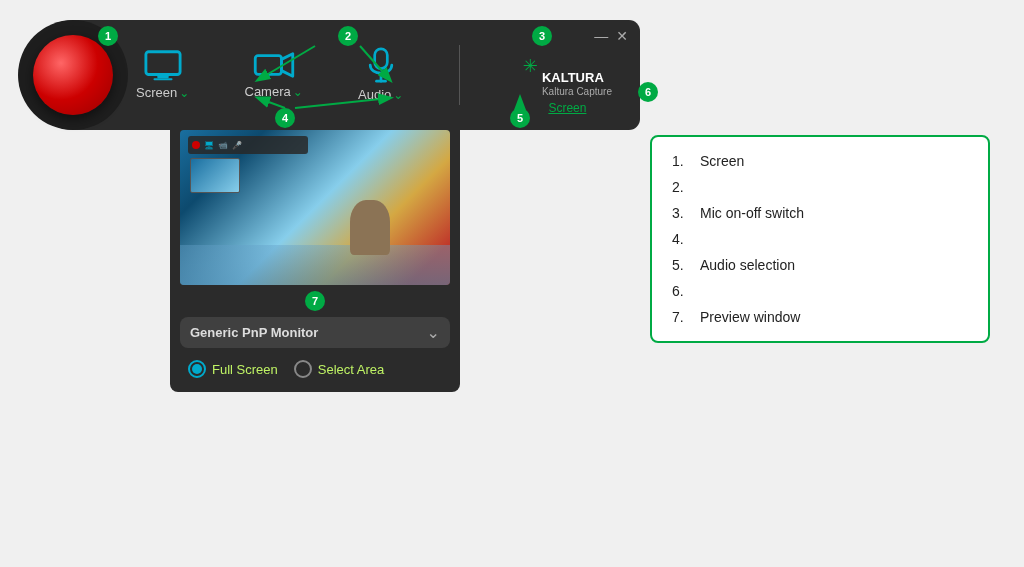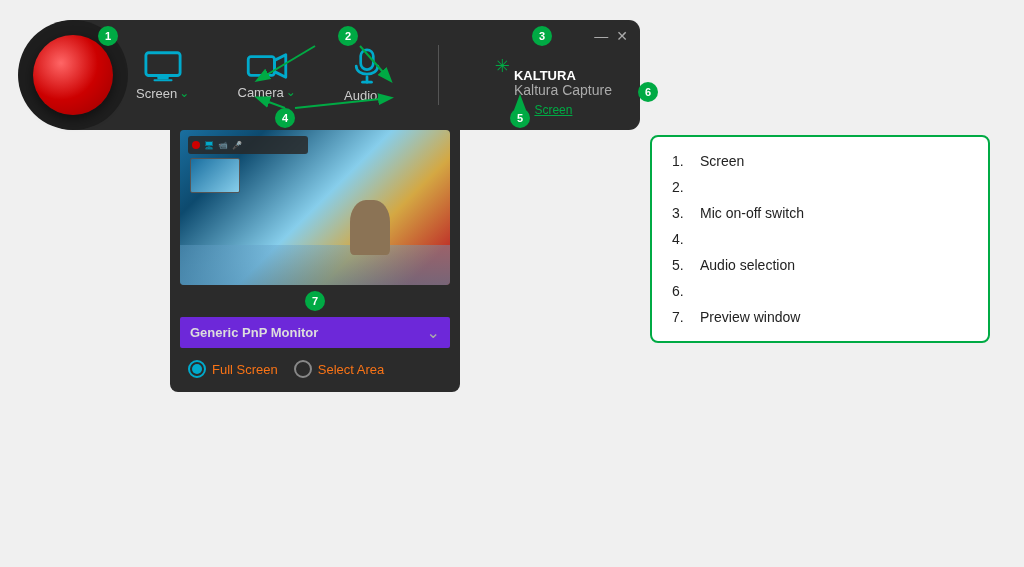--- a/index.html
+++ b/index.html
@@ -221,22 +221,22 @@
       position: absolute;
       bottom: 0;
       left: 0;
       right: 0;
       height: 40px;
       background: linear-gradient(to bottom, rgba(100,160,200,0.4), rgba(70,130,170,0.6));
     }
 
     .preview-bottom {
       margin-top: 6px;
-      background: #6d28d9;
-      border-radius: 2px;
+      background: #404040;
+      border-radius: 8px;
       padding: 6px 10px;
       display: flex;
       align-items: center;
       justify-content: space-between;
       cursor: pointer;
       text-align: right;
     }
 
     .monitor-label {
       color: #ddd;
@@ -269,21 +269,21 @@
     }
 
     .radio-inner {
       width: 10px;
       height: 10px;
       border-radius: 50%;
       background: #00aacc;
     }
 
     .radio-label {
-      color: #f97316;
+      color: #bef264;
       font-size: 13px;
     }
 
     
     .badge-7-wrap {
       display: flex;
       justify-content: center;
       margin: 2px 0;
     }
 
@@ -404,21 +404,21 @@
       <div class="divider"></div>
 
       <div class="kaltura-section">
         <div class="window-controls">
           <span class="win-btn">—</span>
           <span class="win-btn">✕</span>
         </div>
         <div class="kaltura-logo">
           <span class="kaltura-star">✳</span>
           <div class="kaltura-text">
-            KALTURA<span style="color:#aaa;font-size:14px;">Kaltura Capture</span>
+            KALTURA<span style="color:#aaa;font-size:10px;">Kaltura Capture</span>
           </div>
         </div>
         <span class="manage-link">Screen</span>
       </div>
     </div>
   </div>
 
   <div class="preview-panel">
 
     <div class="preview-image">

